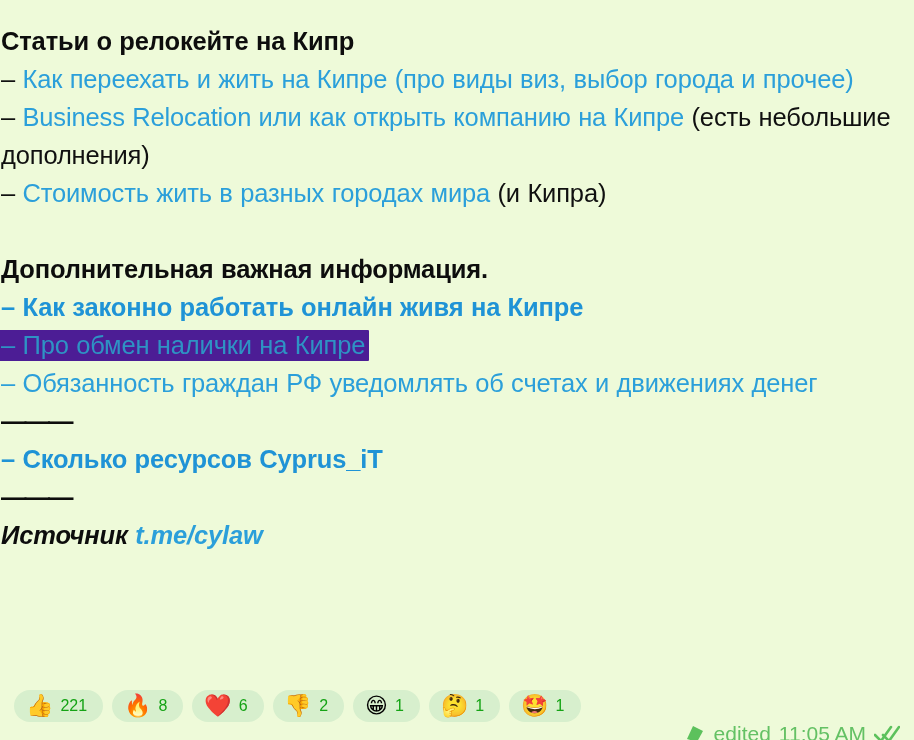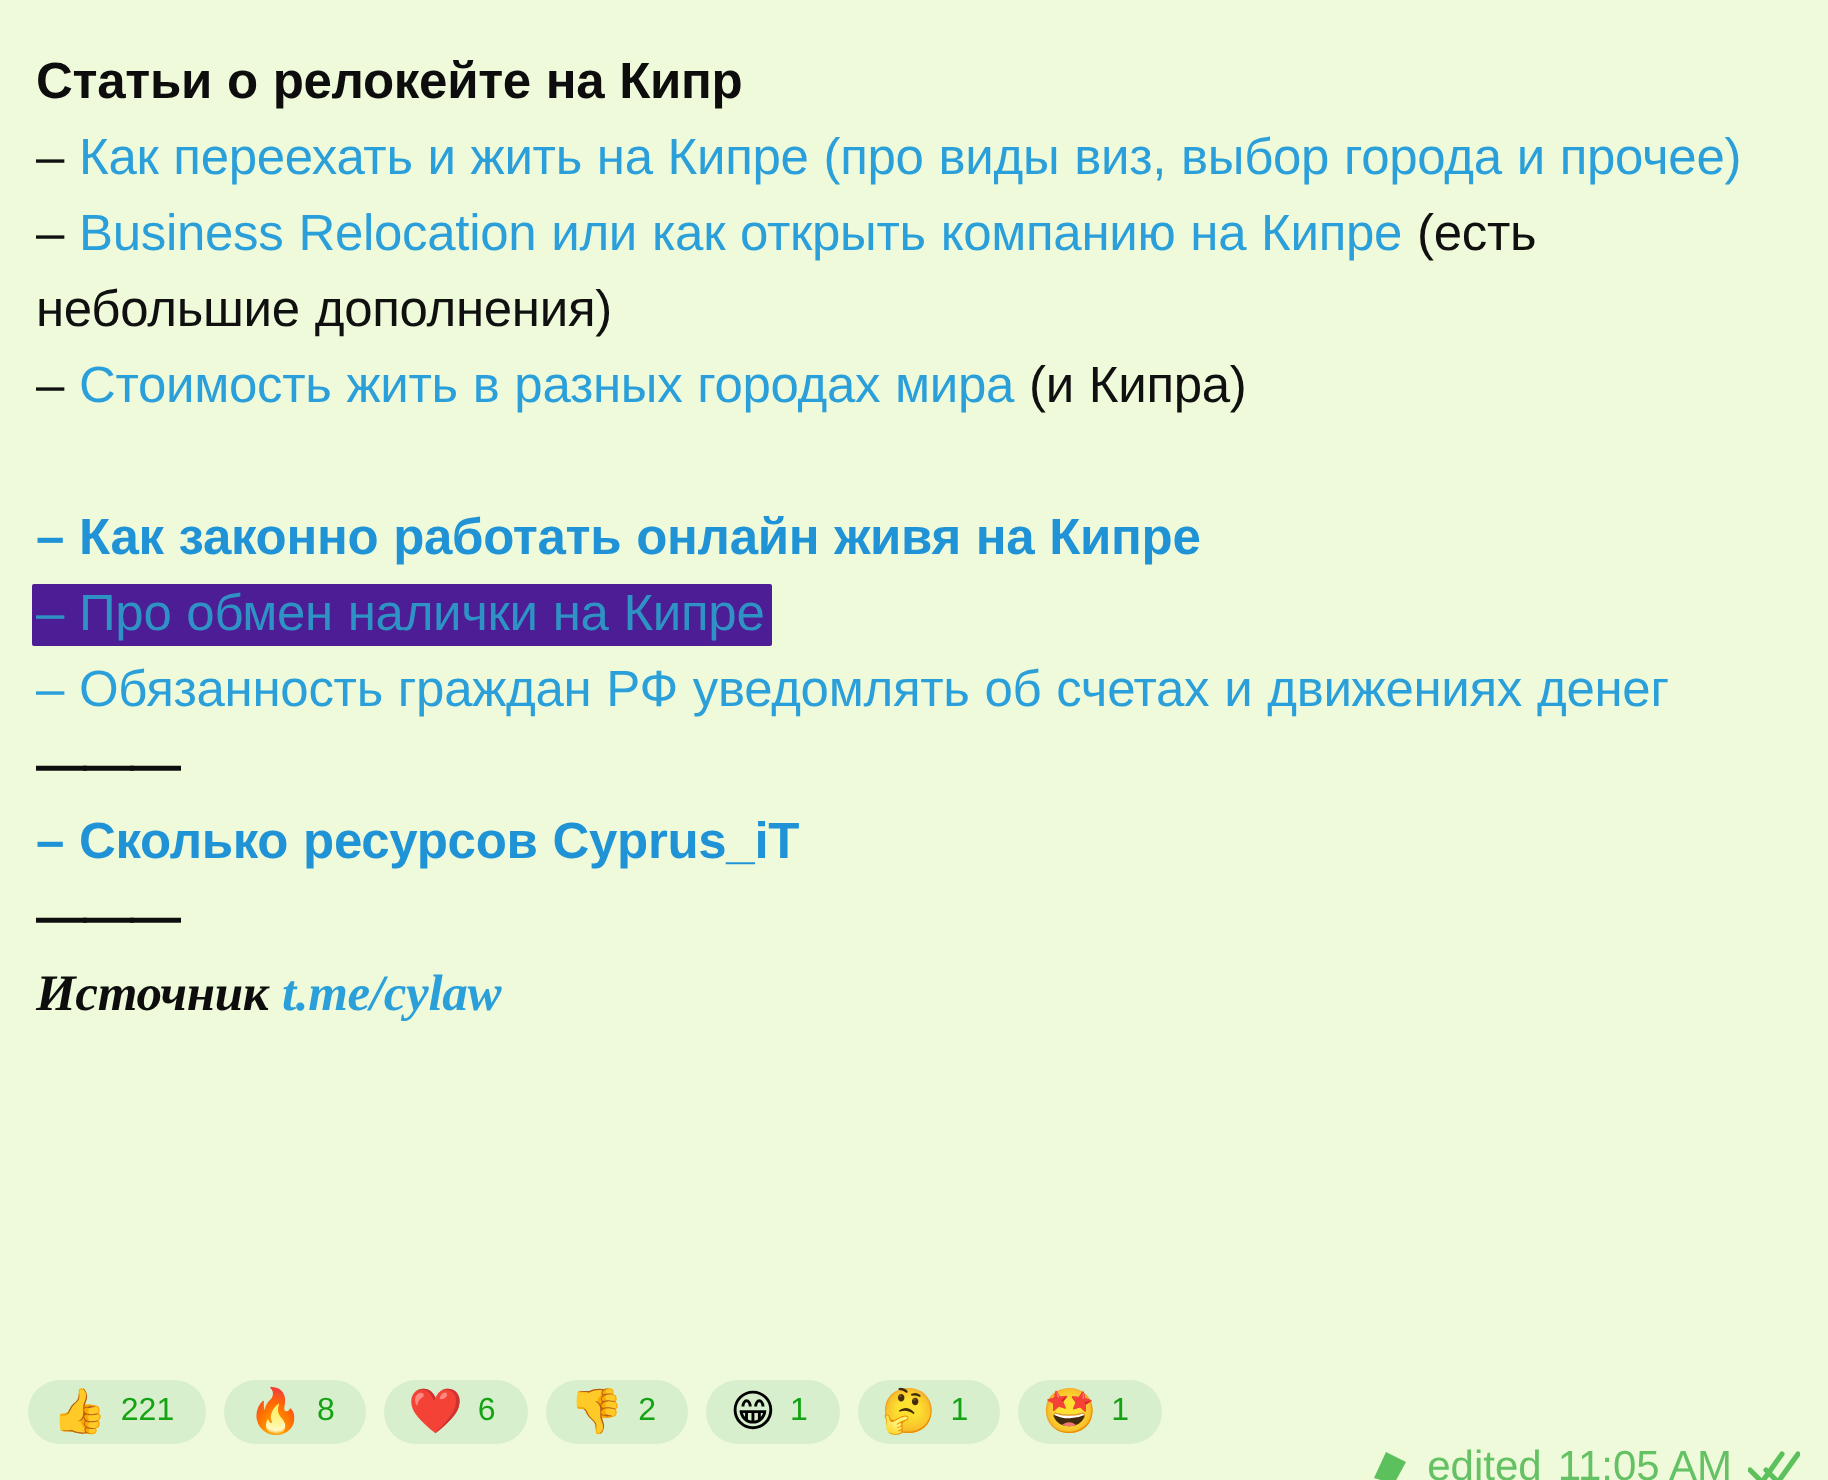--- a/index.html
+++ b/index.html
@@ -13,21 +13,21 @@
     overflow: hidden;
     font-family: "Liberation Sans", "DejaVu Sans", sans-serif;
     background: #eefad9;
   }
   #message-bubble {
     position: relative;
     width: 914px;
     height: 740px;
     background: #eefad9;
     box-sizing: border-box;
-    padding: 22px 16px 0 18px;
+    padding: 22px 16px 0 1px;
   }
   .msg-text {
     font-size: 25.5px;
     line-height: 38px;
     color: #101010;
     letter-spacing: -0.15px;
     word-spacing: 0.5px;
   }
   .para { margin: 0; }
   .heading {
@@ -55,21 +55,20 @@
   .rule {
     font-weight: bold;
     color: #0d0d0d;
     letter-spacing: -2px;
     font-size: 25.5px;
   }
   .blank-line { height: 38px; }
   .source-line {
     font-style: italic;
     font-weight: bold;
-    font-family: Liberation Serif, serif;
   }
   .source-label { color: #0d0d0d; }
   .source-link { color: #2b9fda; }
 
   
   #reactions {
     position: absolute;
     left: 14px;
     bottom: 18px;
     display: flex;
@@ -146,20 +145,23 @@
 
 
     <p class="para">
       <span class="dash">–</span>
       <span class="lnk">Стоимость жить в разных городах мира</span>
       <span class="plain">(и Кипра)</span>
     </p>
 
     <div class="blank-line"></div>
 
+    <p class="para">
+      <span class="heading">Дополнительная важная информация.</span>
+    </p>
 
     <p class="para">
       <span class="lnk-bold">–</span>
       <span class="lnk-bold">Как законно работать онлайн живя на Кипре</span>
     </p>
 
     <p class="para">
       <span class="hl"><span class="lnk">–</span>
       <span class="lnk">Про обмен налички на Кипре</span></span>
     </p>

